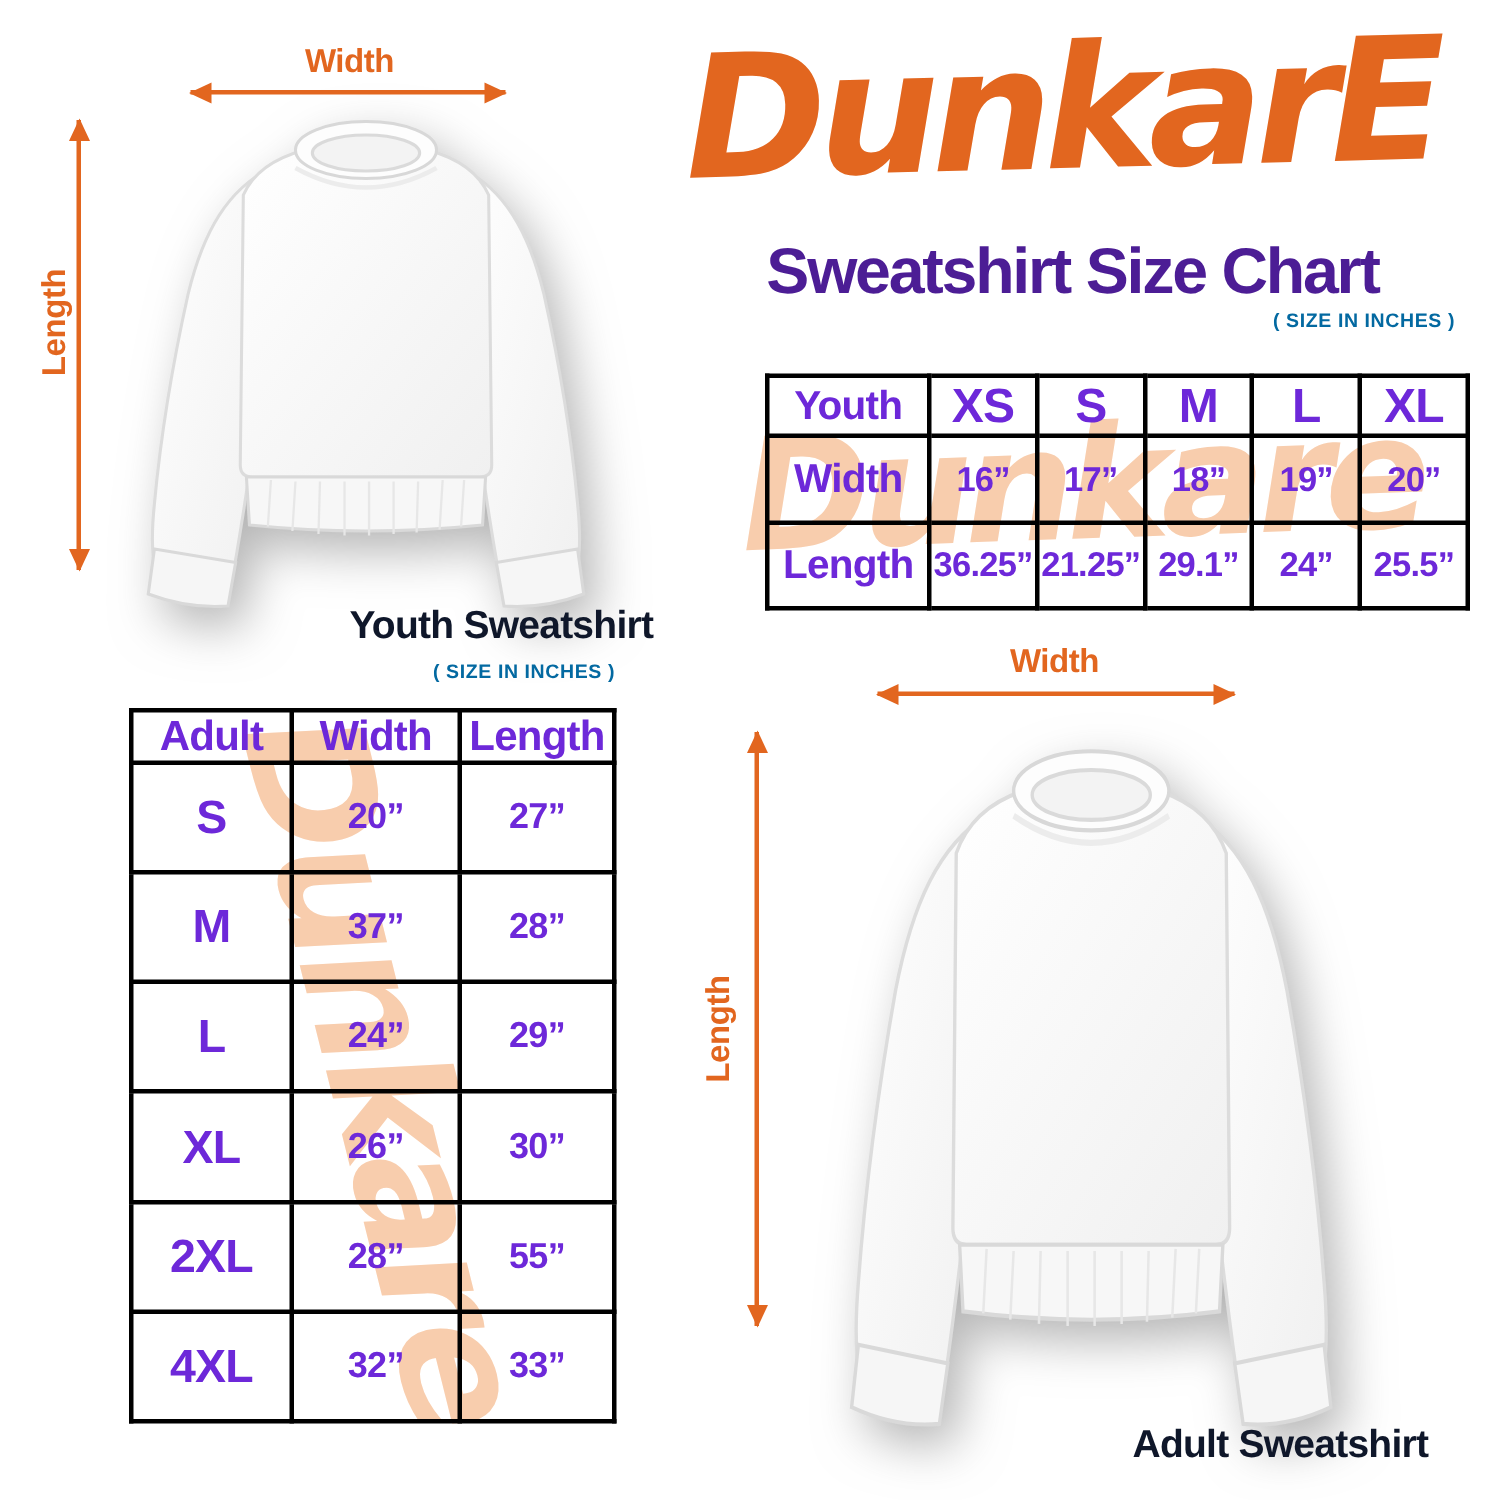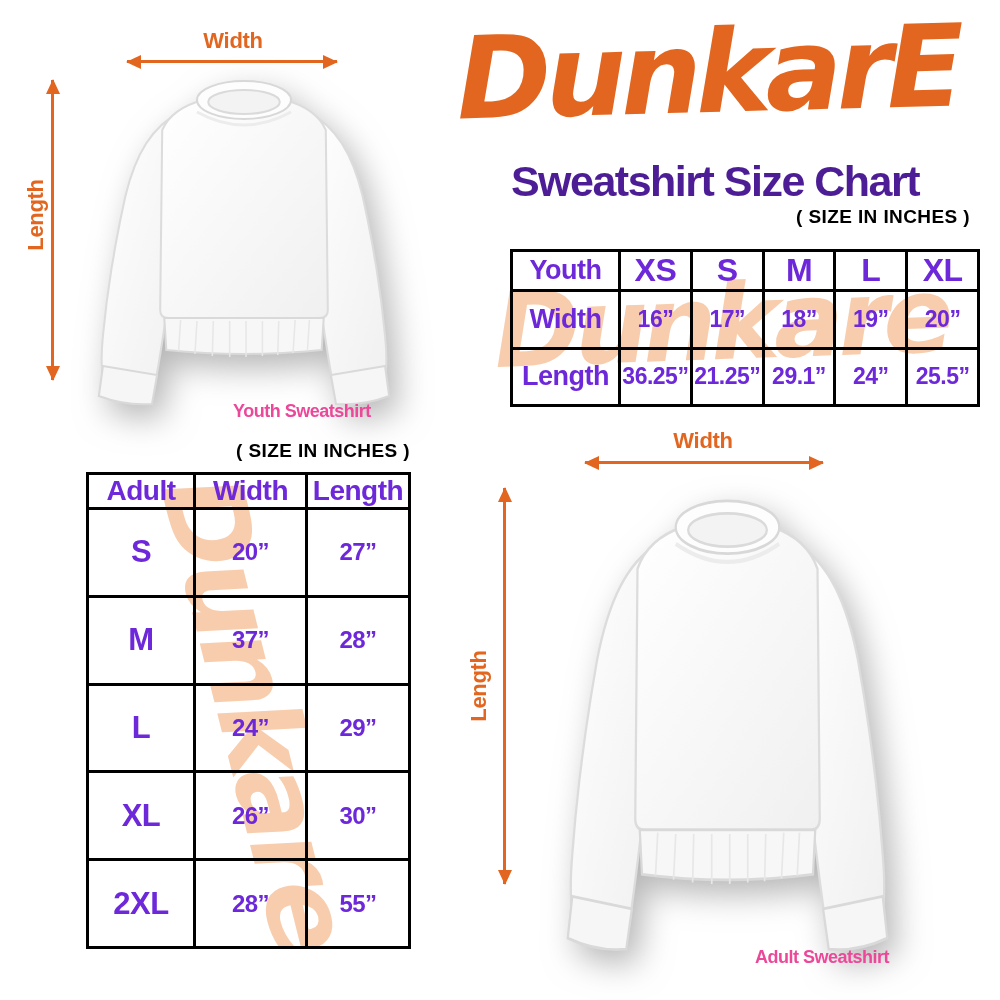--- a/index.html
+++ b/index.html
@@ -30,25 +30,25 @@
     width:0;height:0;border-style:solid;border-width:15px 7px 0 7px;
     border-color:var(--orange) transparent transparent transparent;}
 
   
   .logo{position:absolute;left:420px;top:0;width:575px;text-align:center;z-index:2;
     font-family:"DejaVu Sans",sans-serif;font-style:italic;font-weight:900;
     font-size:114px;line-height:1.28;color:var(--orange);letter-spacing:-6px;
     transform:rotate(-1.5deg);}
   .main-title{position:absolute;left:465px;top:157px;width:500px;text-align:center;z-index:2;
     font-size:43px;font-weight:800;letter-spacing:-1.5px;color:#4c1d95;}
-  .size-note{position:absolute;font-size:19px;font-weight:700;letter-spacing:0.4px;color:#000000;z-index:2;}
+  .size-note{position:absolute;font-size:13px;font-weight:700;letter-spacing:0.4px;color:#0369a1;z-index:2;}
   #note-top{left:755px;top:206px;width:215px;text-align:right;}
   #note-adult{left:195px;top:440px;width:215px;text-align:right;}
 
-  .caption{position:absolute;font-weight:700;font-size:18px;letter-spacing:-0.5px;color:#ec4899;z-index:3;}
+  .caption{position:absolute;font-weight:700;font-size:26px;letter-spacing:-0.5px;color:#0f172a;z-index:3;}
 
   
   .watermark{position:absolute;font-family:"DejaVu Sans",sans-serif;font-style:italic;font-weight:900;
     color:var(--peach);white-space:nowrap;z-index:1;pointer-events:none;letter-spacing:-6px;}
   #wm-youth{left:494px;top:262px;font-size:104px;transform:rotate(-2deg);}
   #wm-adult{left:256px;top:712px;font-size:110px;transform:translate(-50%,-50%) rotate(76deg);}
 
   
   .size-table{position:absolute;border-collapse:collapse;table-layout:fixed;z-index:2;background:transparent;}
   .size-table th,.size-table td{border:3px solid #000;text-align:center;vertical-align:middle;
@@ -187,20 +187,25 @@
         <tr>
           <th>XL</th>
           <td>26”</td>
           <td>30”</td>
         </tr>
         <tr>
           <th>2XL</th>
           <td>28”</td>
           <td>55”</td>
         </tr>
+        <tr>
+          <th>4XL</th>
+          <td>32”</td>
+          <td>33”</td>
+        </tr>
       </tbody>
   </table>
 
   <div class="dim-label center" style="left:597px;top:428px;width:212px;">Width</div>
   <div class="arrow-h" style="left:585px;top:461px;width:238px;"></div>
   <div class="arrow-v" style="left:503px;top:488px;height:396px;"></div>
   <div class="dim-label rot" style="left:479px;top:686px;">Length</div>
   <svg class="shirt" style="left:525px;top:480px;" width="405" height="472" viewBox="0 0 360 340" preserveAspectRatio="none">
     <use href="#sweatshirt"></use>
   </svg>

